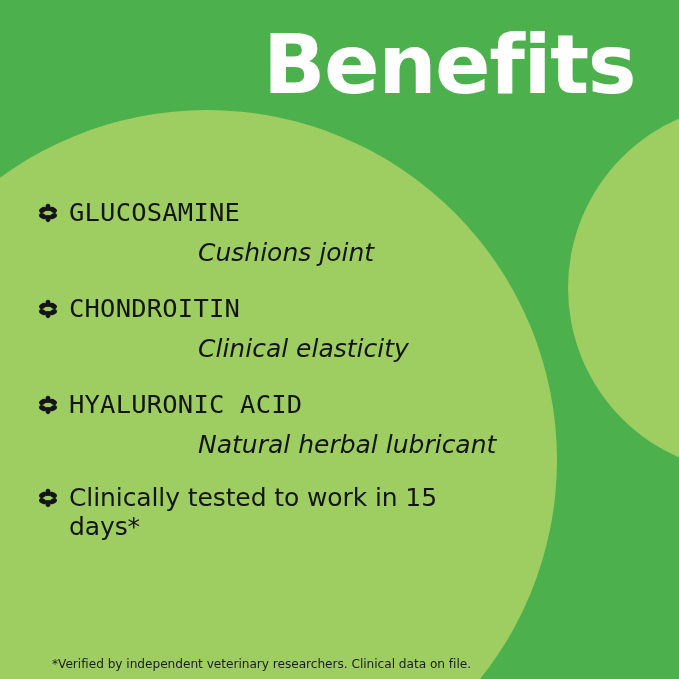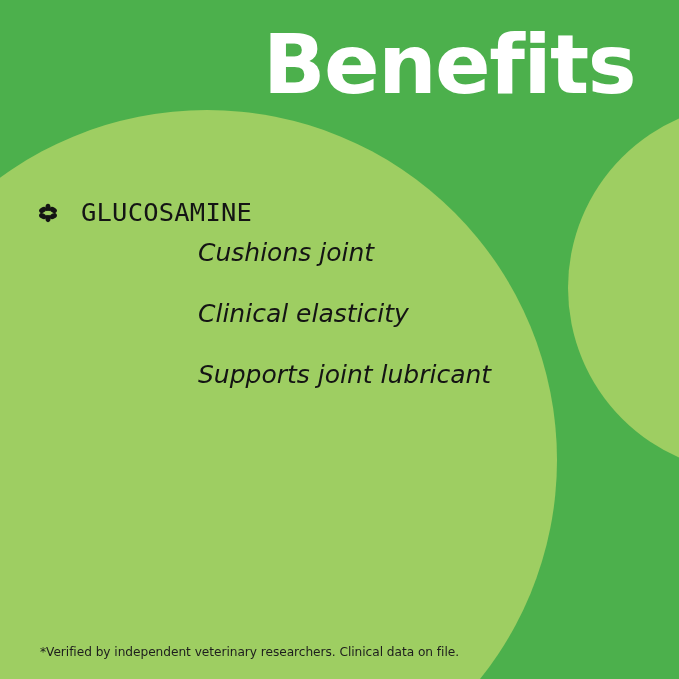--- a/index.html
+++ b/index.html
@@ -60,21 +60,21 @@
     top: 198px;
     width: 600px;
   }
   .benefit-row {
     position: relative;
     margin: 0 0 0 0;
   }
   .benefit-main {
     display: flex;
     align-items: flex-start;
-    gap: 23px;
+    gap: 11px;
   }
   .bullet {
     flex: 0 0 auto;
     width: 20px;
     height: 30px;
     display: block;
     margin-top: 5px;
   }
   .bullet svg { display: block; }
   .benefit-label {
@@ -104,21 +104,21 @@
     white-space: nowrap;
   }
   .sp-1 { height: 26px; }
   .sp-2 { height: 26px; }
   .sp-3 { height: 24px; }
   .sp-4 { height: 48px; }
   .footnote {
     position: absolute;
     left: 40px;
     top: 645px;
-    margin: 0;
+    margin: 12px;
     font-family: "DejaVu Sans", sans-serif;
     font-size: 12.2px;
     color: #1d1d1d;
     letter-spacing: -0.05px;
     white-space: nowrap;
   }
 </style>
 </head>
 <body>
 
@@ -148,31 +148,81 @@
           </svg>
         </span>
         <span class="benefit-label">GLUCOSAMINE</span>
       </div>
       <div class="benefit-sub">Cushions joint</div>
     </div>
 
     <div class="sp-1"></div>
 
     <div class="benefit-row">
+      <div class="benefit-main">
+        <span class="bullet">
+          <svg width="20" height="20" viewBox="0 0 24 24" aria-hidden="true">
+            <g fill="#141414">
+              <ellipse cx="12" cy="5.6" rx="3.1" ry="4.6"></ellipse>
+              <ellipse cx="12" cy="18.4" rx="3.1" ry="4.6"></ellipse>
+              <ellipse cx="5.6" cy="8.3" rx="3.1" ry="4.6" transform="rotate(60 5.6 8.3)"></ellipse>
+              <ellipse cx="18.4" cy="15.7" rx="3.1" ry="4.6" transform="rotate(60 18.4 15.7)"></ellipse>
+              <ellipse cx="5.6" cy="15.7" rx="3.1" ry="4.6" transform="rotate(-60 5.6 15.7)"></ellipse>
+              <ellipse cx="18.4" cy="8.3" rx="3.1" ry="4.6" transform="rotate(-60 18.4 8.3)"></ellipse>
+              <circle cx="12" cy="12" r="2.7" fill="#9ece62"></circle>
+            </g>
+          </svg>
+        </span>
+        <span class="benefit-label">CHONDROITIN</span>
+      </div>
       <div class="benefit-sub">Clinical elasticity</div>
     </div>
 
     <div class="sp-2"></div>
 
     <div class="benefit-row">
-      <div class="benefit-sub">Supports joint lubricant</div>
+      <div class="benefit-main">
+        <span class="bullet">
+          <svg width="20" height="20" viewBox="0 0 24 24" aria-hidden="true">
+            <g fill="#141414">
+              <ellipse cx="12" cy="5.6" rx="3.1" ry="4.6"></ellipse>
+              <ellipse cx="12" cy="18.4" rx="3.1" ry="4.6"></ellipse>
+              <ellipse cx="5.6" cy="8.3" rx="3.1" ry="4.6" transform="rotate(60 5.6 8.3)"></ellipse>
+              <ellipse cx="18.4" cy="15.7" rx="3.1" ry="4.6" transform="rotate(60 18.4 15.7)"></ellipse>
+              <ellipse cx="5.6" cy="15.7" rx="3.1" ry="4.6" transform="rotate(-60 5.6 15.7)"></ellipse>
+              <ellipse cx="18.4" cy="8.3" rx="3.1" ry="4.6" transform="rotate(-60 18.4 8.3)"></ellipse>
+              <circle cx="12" cy="12" r="2.7" fill="#9ece62"></circle>
+            </g>
+          </svg>
+        </span>
+        <span class="benefit-label">HYALURONIC ACID</span>
+      </div>
+      <div class="benefit-sub">Natural herbal lubricant</div>
     </div>
 
     <div class="sp-3"></div>
 
+    <div class="benefit-row">
+      <div class="benefit-main">
+        <span class="bullet">
+          <svg width="20" height="20" viewBox="0 0 24 24" aria-hidden="true">
+            <g fill="#141414">
+              <ellipse cx="12" cy="5.6" rx="3.1" ry="4.6"></ellipse>
+              <ellipse cx="12" cy="18.4" rx="3.1" ry="4.6"></ellipse>
+              <ellipse cx="5.6" cy="8.3" rx="3.1" ry="4.6" transform="rotate(60 5.6 8.3)"></ellipse>
+              <ellipse cx="18.4" cy="15.7" rx="3.1" ry="4.6" transform="rotate(60 18.4 15.7)"></ellipse>
+              <ellipse cx="5.6" cy="15.7" rx="3.1" ry="4.6" transform="rotate(-60 5.6 15.7)"></ellipse>
+              <ellipse cx="18.4" cy="8.3" rx="3.1" ry="4.6" transform="rotate(-60 18.4 8.3)"></ellipse>
+              <circle cx="12" cy="12" r="2.7" fill="#9ece62"></circle>
+            </g>
+          </svg>
+        </span>
+        <span class="benefit-label sentence">Clinically tested to work in 15 days*</span>
+      </div>
+    </div>
 
     <div class="sp-4"></div>
 
 
   </div>
 
   <p class="footnote">*Verified by independent veterinary researchers. Clinical data on file.</p>
 
 </div>
 

